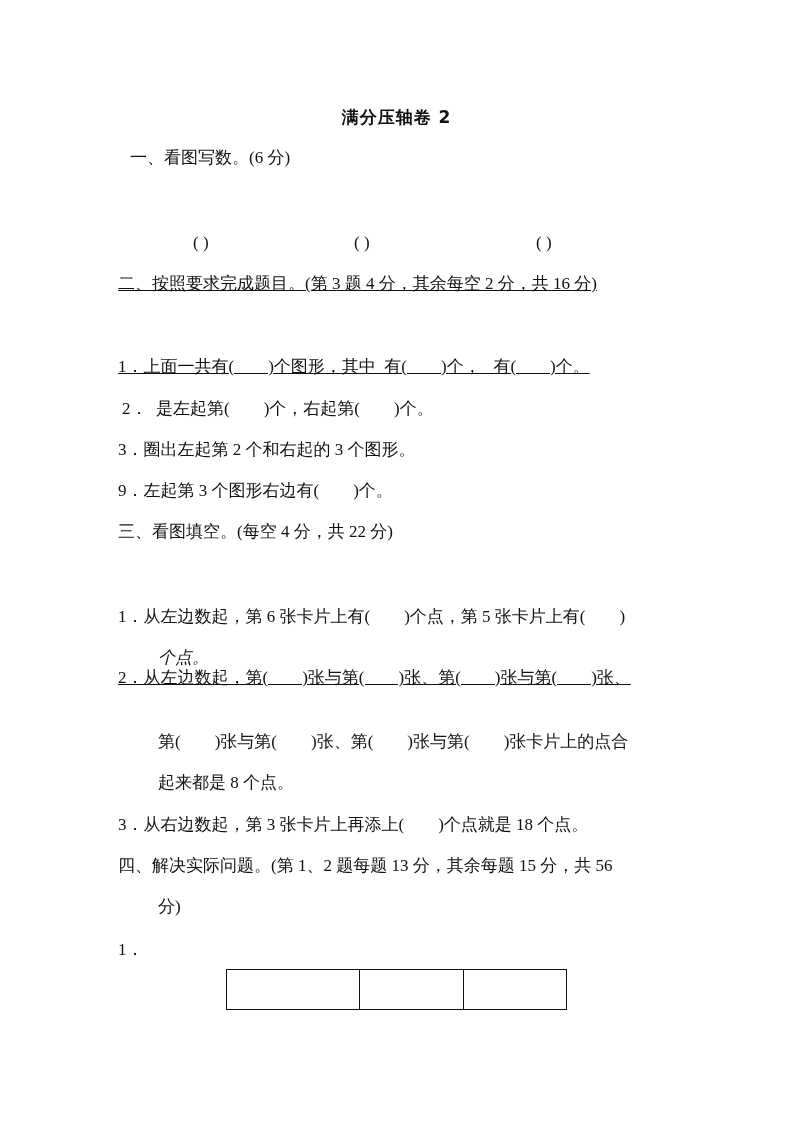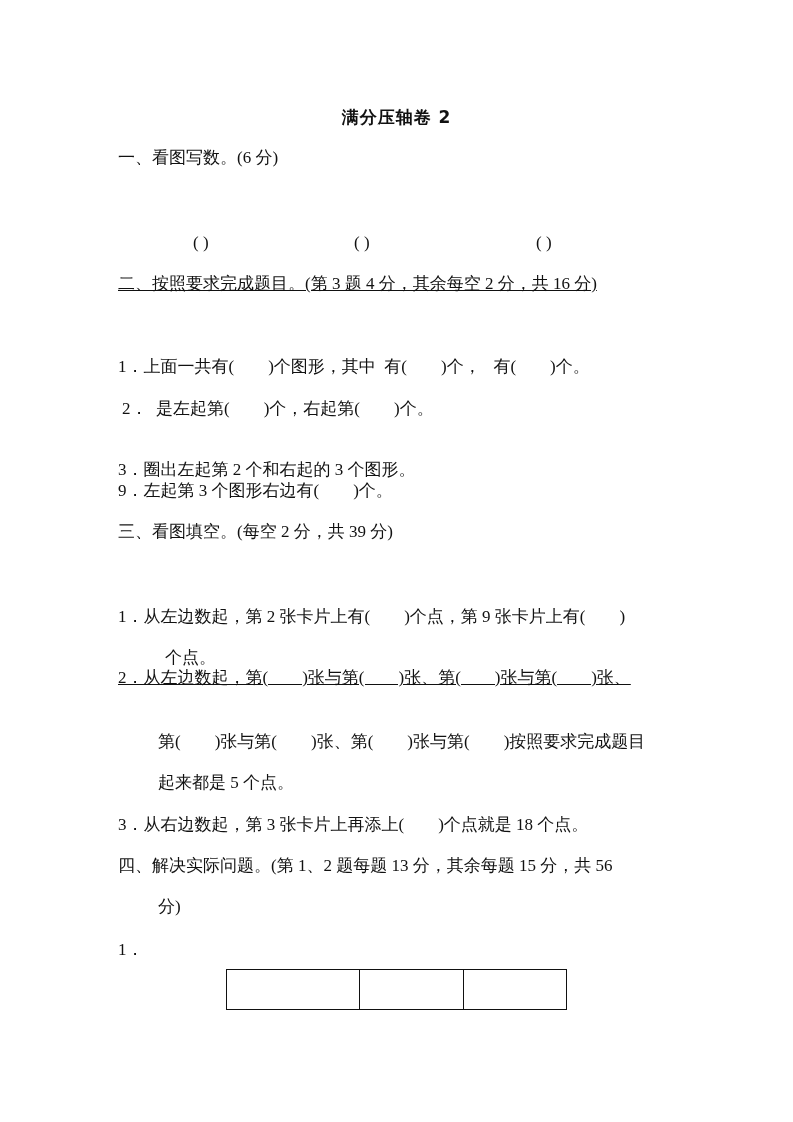--- a/index.html
+++ b/index.html
@@ -22,37 +22,37 @@
     .box-cell { height: 100%; box-sizing: border-box; }
     .box-cell.c1 { width: 133px; border-right: 1.5px solid #111; }
     .box-cell.c2 { width: 104px; border-right: 1.5px solid #111; }
     .box-cell.c3 { flex: 1; }
   </style>
 </head>
 <body>
 
 <div class="title">满分压轴卷 2</div>
 
-<div class="line" style="left:118px; top:148px;">一、看图写数。(6 分)</div>
+<div class="line" style="left:130px; top:148px;">一、看图写数。(6 分)</div>
 <div class="paren" style="left:193px; top:233px;">(       )</div>
 <div class="paren" style="left:354px; top:233px;">(       )</div>
 <div class="paren" style="left:536px; top:233px;">(       )</div>
 
 <div class="line" style="left:118px; top:274px;text-decoration:underline;">二、按照要求完成题目。(第 3 题 4 分，其余每空 2 分，共 16 分)</div>
-<div class="line" style="left:118px; top:357px;">1．上面一共有(        )个图形，其中  有(        )个，   有(        )个。</div>
+<div class="line" style="left:118px; top:357px;text-decoration:underline;">1．上面一共有(        )个图形，其中  有(        )个，   有(        )个。</div>
 <div class="line" style="left:122px; top:399px;">2．  是左起第(        )个，右起第(        )个。</div>
-<div class="line" style="left:118px; top:460px;">3．圈出左起第 2 个和右起的 3 个图形。</div>
+<div class="line" style="left:118px; top:440px;">3．圈出左起第 2 个和右起的 3 个图形。</div>
 <div class="line" style="left:118px; top:481px;">9．左起第 3 个图形右边有(        )个。</div>
 
-<div class="line" style="left:118px; top:522px;">三、看图填空。(每空 2 分，共 39 分)</div>
-<div class="line" style="left:118px; top:607px;">1．从左边数起，第 2 张卡片上有(        )个点，第 9 张卡片上有(        )</div>
-<div class="line" style="left:165px; top:648px;">个点。</div>
+<div class="line" style="left:118px; top:522px;">三、看图填空。(每空 4 分，共 22 分)</div>
+<div class="line" style="left:118px; top:607px;">1．从左边数起，第 6 张卡片上有(        )个点，第 5 张卡片上有(        )</div>
+<div class="line" style="left:158px; top:648px;font-style:italic;">个点。</div>
 <div class="line" style="left:118px; top:668px;text-decoration:underline;">2．从左边数起，第(        )张与第(        )张、第(        )张与第(        )张、</div>
-<div class="line" style="left:158px; top:732px;">第(        )张与第(        )张、第(        )张与第(        )按照要求完成题目</div>
-<div class="line" style="left:158px; top:773px;">起来都是 5 个点。</div>
+<div class="line" style="left:158px; top:732px;">第(        )张与第(        )张、第(        )张与第(        )张卡片上的点合</div>
+<div class="line" style="left:158px; top:773px;">起来都是 8 个点。</div>
 <div class="line" style="left:118px; top:815px;">3．从右边数起，第 3 张卡片上再添上(        )个点就是 18 个点。</div>
 
 <div class="line" style="left:118px; top:856px;">四、解决实际问题。(第 1、2 题每题 13 分，其余每题 15 分，共 56</div>
 <div class="line" style="left:158px; top:897px;">分)</div>
 <div class="line" style="left:118px; top:940px;">1．</div>
 
 <div class="box-table">
   <div class="box-cell c1"></div>
   <div class="box-cell c2"></div>
   <div class="box-cell c3"></div>

